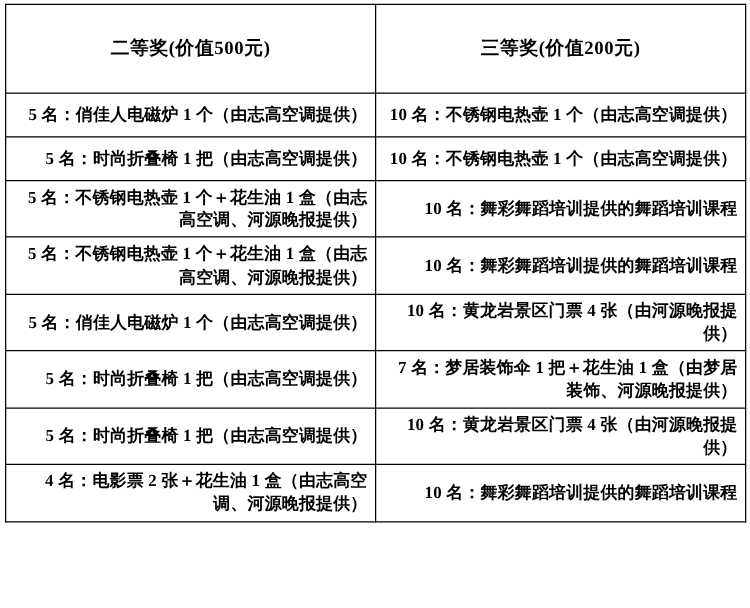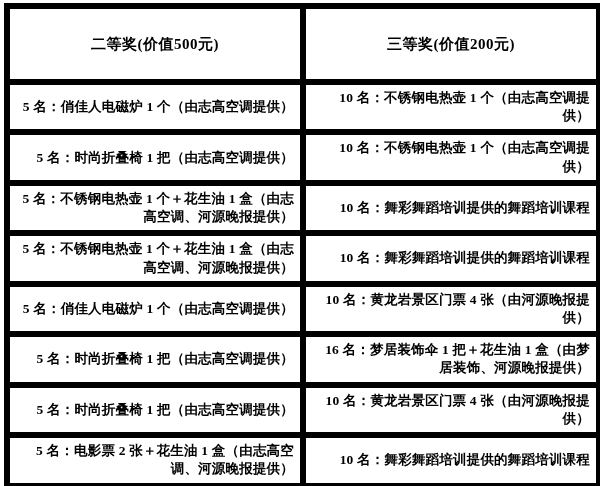--- a/index.html
+++ b/index.html
@@ -14,21 +14,21 @@
     color: #000000;
     overflow: hidden;
   }
   .prize-table {
     border-collapse: collapse;
     width: 592px;
     margin: 3px 0 0 4px;
     table-layout: fixed;
   }
   .prize-table td {
-    border: 6px solid #000000;
+    border: 1px solid #000000;
     vertical-align: middle;
     padding: 4px 6px 4px 6px;
     font-size: 13.5px;
     line-height: 1.35;
     word-break: break-all;
   }
   .prize-table col.col-left { width: 296px; }
   .prize-table col.col-right { width: 296px; }
 
   .header-row td {
@@ -113,35 +113,35 @@
       <td>
         <span class="cell-text">10 名：黄龙岩景区门票 4 张（由河源晚报提供）</span>
       </td>
     </tr>
 
     <tr class="body-row">
       <td>
         <span class="cell-text">5 名：时尚折叠椅 1 把（由志高空调提供）</span>
       </td>
       <td>
-        <span class="cell-text">16 名：梦居装饰伞 1 把＋花生油 1 盒（由梦居装饰、河源晚报提供）</span>
+        <span class="cell-text">7 名：梦居装饰伞 1 把＋花生油 1 盒（由梦居装饰、河源晚报提供）</span>
       </td>
     </tr>
 
     <tr class="body-row">
       <td>
         <span class="cell-text">5 名：时尚折叠椅 1 把（由志高空调提供）</span>
       </td>
       <td>
         <span class="cell-text">10 名：黄龙岩景区门票 4 张（由河源晚报提供）</span>
       </td>
     </tr>
 
     <tr class="body-row">
       <td>
-        <span class="cell-text">5 名：电影票 2 张＋花生油 1 盒（由志高空调、河源晚报提供）</span>
+        <span class="cell-text">4 名：电影票 2 张＋花生油 1 盒（由志高空调、河源晚报提供）</span>
       </td>
       <td>
         <span class="cell-text">10 名：舞彩舞蹈培训提供的舞蹈培训课程</span>
       </td>
     </tr>
   </tbody>
 </table>
 
 </body></html>

